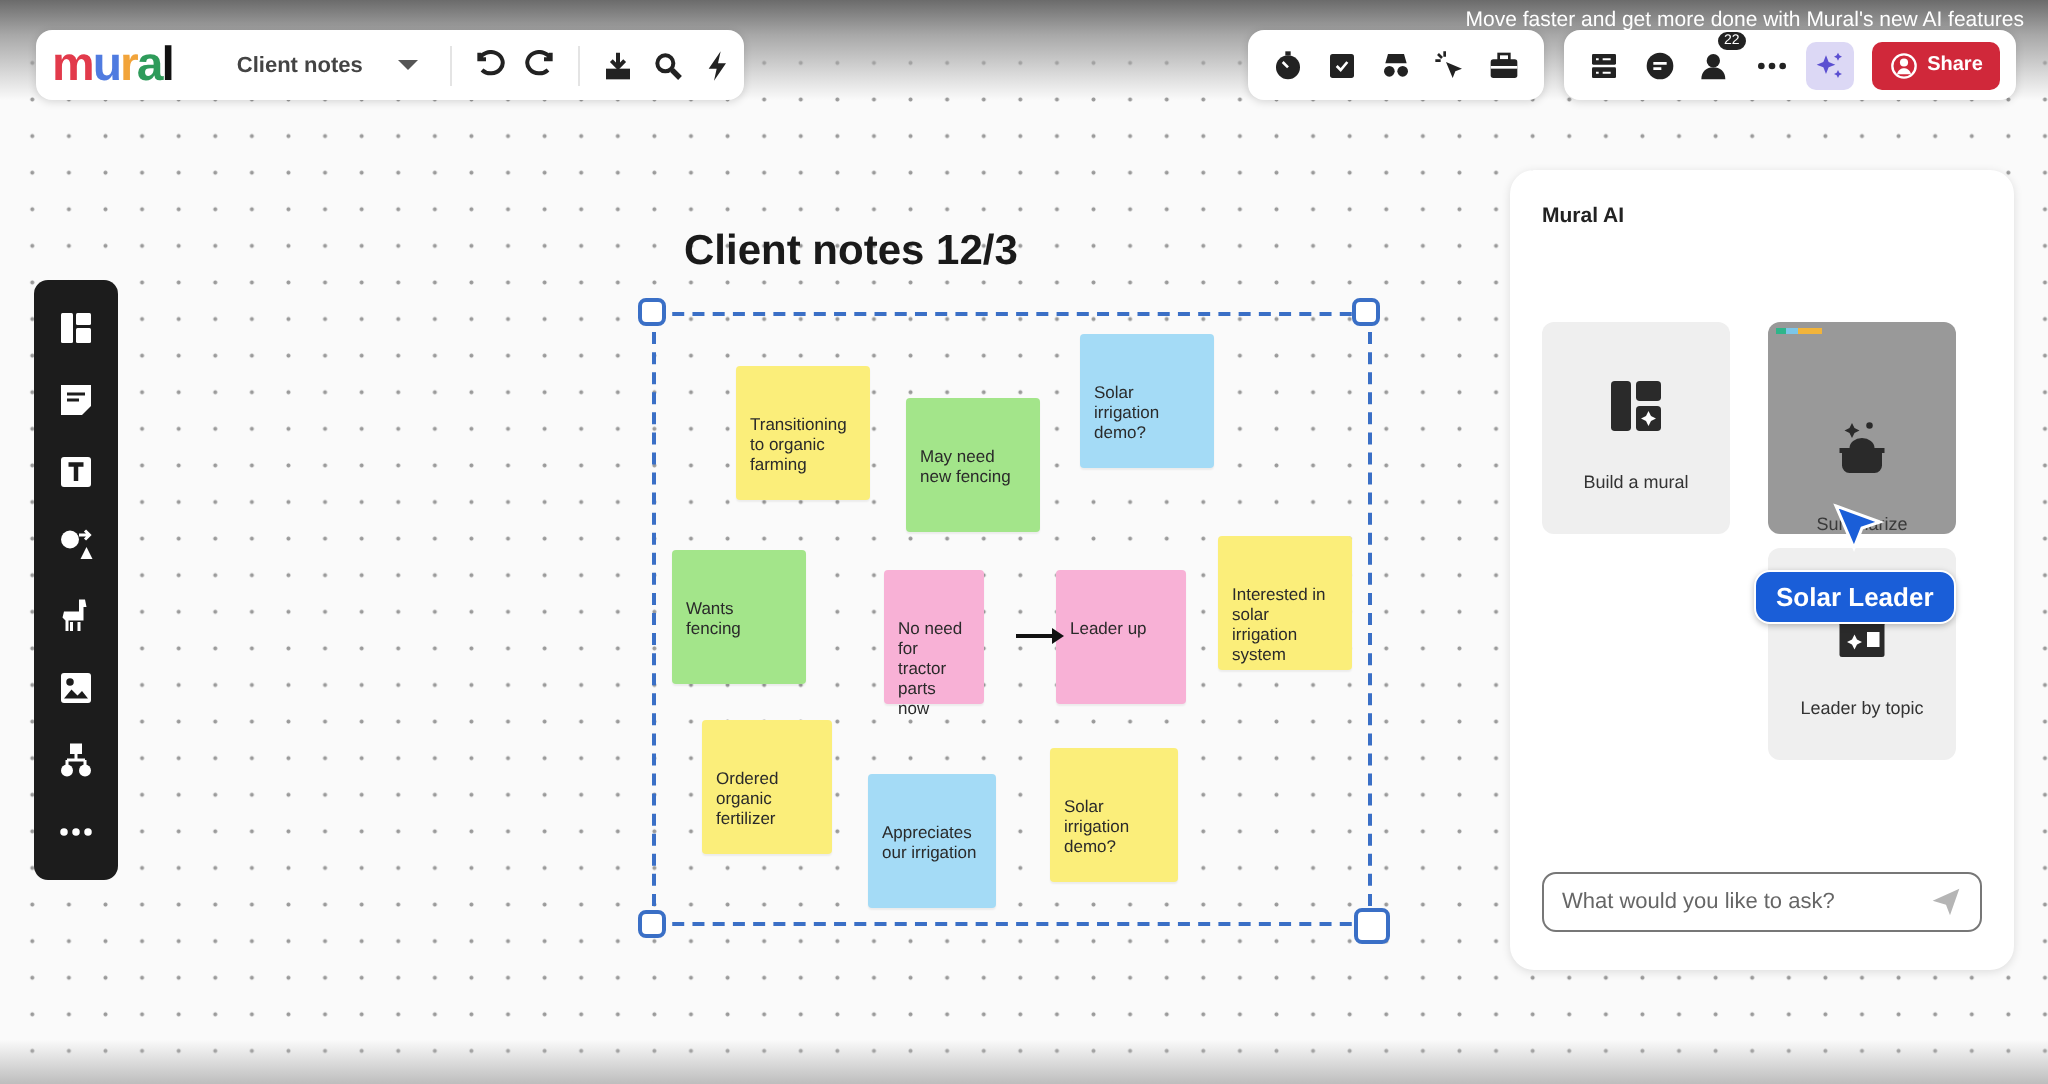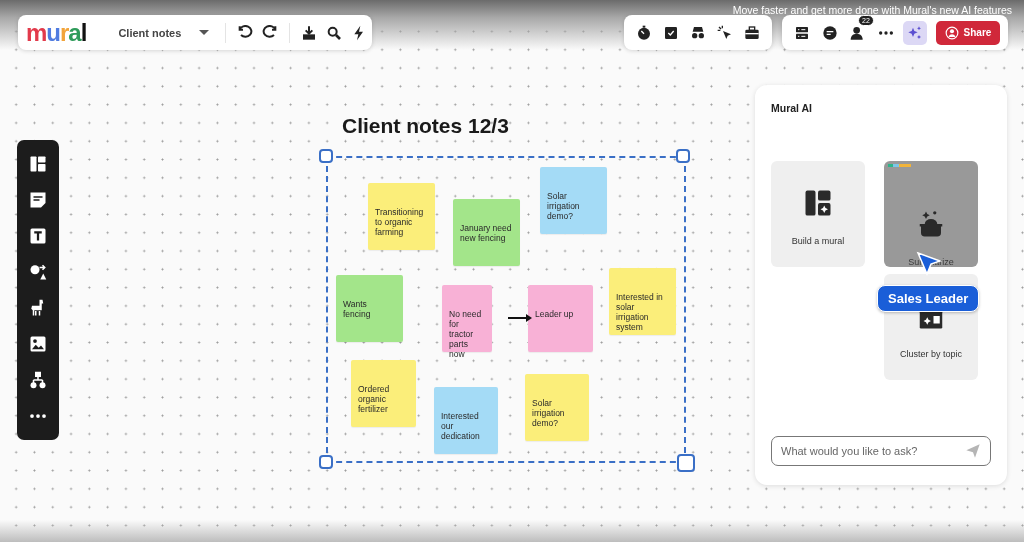--- a/index.html
+++ b/index.html
@@ -287,28 +287,28 @@
 
 <div class="board-title">Client notes 12/3</div>
 <div class="selection"></div>
 <div class="handle" style="left:319px;top:149px"></div>
 <div class="handle" style="left:676px;top:149px"></div>
 <div class="handle" style="left:319px;top:455px"></div>
 <div class="handle" style="left:677px;top:454px;width:18px;height:18px"></div>
 
 <div id="stickies">
   <div class="sticky" style="left: 368px; top: 183px; width: 67px; height: 67px; background: rgb(251, 238, 122);">Transitioning to organic farming</div>
-  <div class="sticky" style="left: 453px; top: 199px; width: 67px; height: 67px; background: rgb(163, 229, 138);">January need new fencing</div>
+  <div class="sticky" style="left: 453px; top: 199px; width: 67px; height: 67px; background: rgb(163, 229, 138);">May need new fencing</div>
   <div class="sticky" style="left: 540px; top: 167px; width: 67px; height: 67px; background: rgb(164, 219, 246);">Solar irrigation demo?</div>
   <div class="sticky" style="left: 336px; top: 275px; width: 67px; height: 67px; background: rgb(163, 229, 138);">Wants fencing</div>
   <div class="sticky" style="left: 442px; top: 285px; width: 50px; height: 67px; background: rgb(248, 177, 214);">No need for tractor parts now</div>
   <div class="sticky" style="left: 528px; top: 285px; width: 65px; height: 67px; background: rgb(248, 177, 214);">Leader up</div>
   <div class="sticky" style="left: 609px; top: 268px; width: 67px; height: 67px; background: rgb(251, 238, 122);">Interested in solar irrigation system</div>
   <div class="sticky" style="left: 351px; top: 360px; width: 65px; height: 67px; background: rgb(251, 238, 122);">Ordered organic fertilizer</div>
-  <div class="sticky" style="left: 434px; top: 387px; width: 64px; height: 67px; background: rgb(164, 219, 246);">Interested our dedication</div>
+  <div class="sticky" style="left: 434px; top: 387px; width: 64px; height: 67px; background: rgb(164, 219, 246);">Appreciates our irrigation</div>
   <div class="sticky" style="left: 525px; top: 374px; width: 64px; height: 67px; background: rgb(251, 238, 122);">Solar irrigation demo?</div>
 </div>
 <div class="arrow"></div>
 
 <div class="ai-panel">
   <div class="ai-title">Mural AI</div>
 
   <div class="card" style="left:16px;top:76px">
     <svg viewBox="0 0 24 24">
         <rect x="2" y="2" width="8" height="20" rx="1.5" fill="#2a2a2a"></rect>
@@ -336,27 +336,27 @@
 
 
   <div class="card" style="left:129px;top:189px">
     <svg viewBox="0 0 24 24">
         <rect x="3" y="8" width="18" height="14" rx="1" fill="#2a2a2a"></rect>
         <rect x="3" y="4" width="4" height="5" fill="#2a2a2a"></rect>
         <rect x="17" y="4" width="4" height="5" fill="#2a2a2a"></rect>
         <path d="M9 13l1 2 2 1-2 1-1 2-1-2-2-1 2-1z" fill="#fff"></path>
         <rect x="14" y="12" width="5" height="6" fill="#fff"></rect>
       </svg>
-    <span class="card-label">Cluster by topic</span>
+    <span class="card-label">Leader by topic</span>
   </div>
 
   <div class="ask">
     <span>What would you like to ask?</span>
     <svg viewBox="0 0 24 24" width="16" height="16">
         <path d="M2 11L22 2l-7 20-3-8z" fill="#b5b5b5"></path>
       </svg>
   </div>
 </div>
 
 <svg class="cursor-arrow" width="28" height="28" viewBox="0 0 28 28">
     <path d="M3 3l22 8-9 3-4 10z" fill="#1a5ed8" stroke="#fff" stroke-width="1.5"></path>
   </svg>
-<div class="cursor-tag">Sales Leader</div>
+<div class="cursor-tag">Solar Leader</div>
 
 </body></html>

